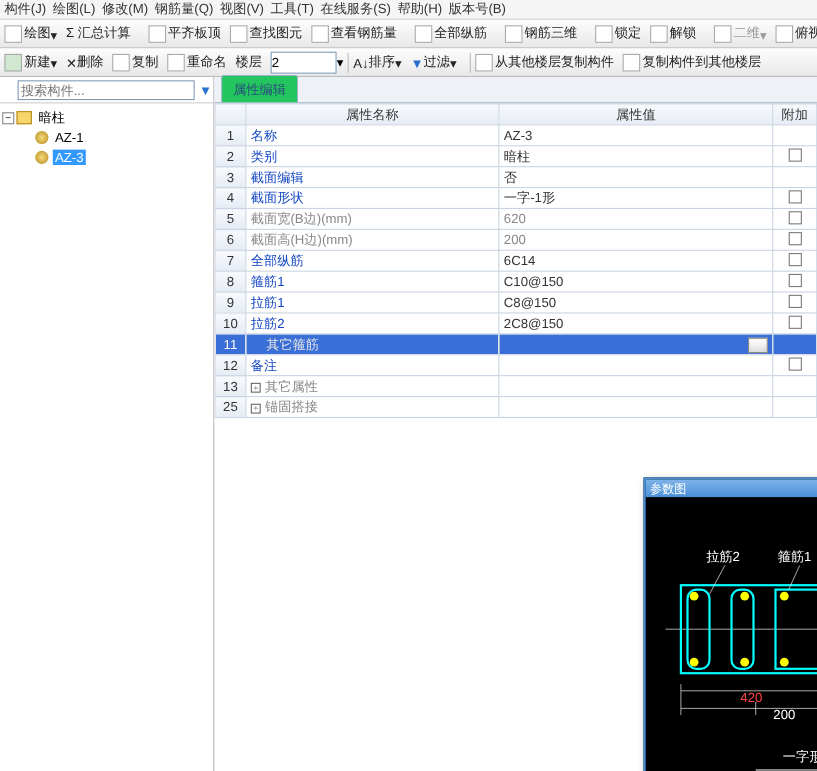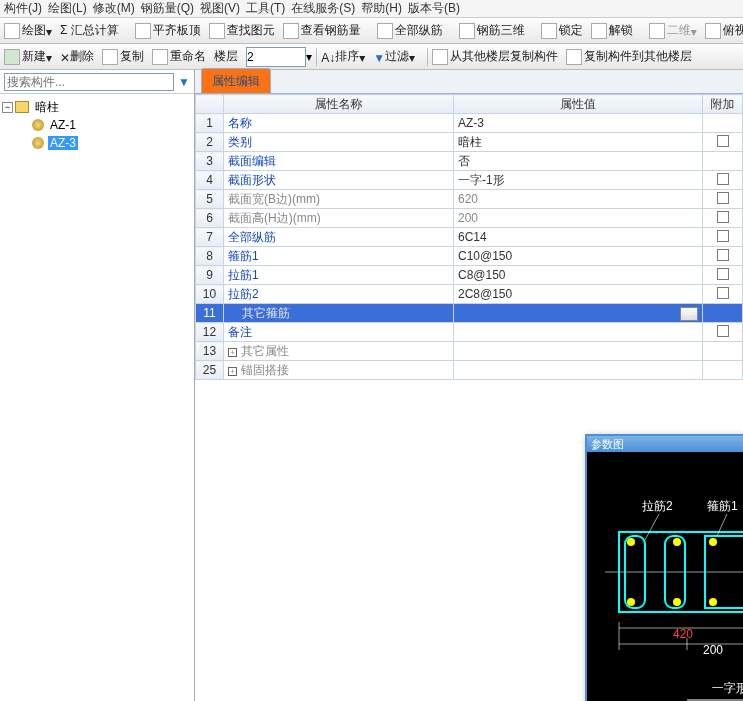--- a/index.html
+++ b/index.html
@@ -6,33 +6,33 @@
 body{background:#f0f0f0;overflow:hidden;width:743px;height:701px}
 .menubar{height:18px;background:#f5f5f5;border-bottom:1px solid #ccc;display:flex;align-items:center;padding:0 4px;color:#333;overflow:hidden;white-space:nowrap}
 .menubar span{margin-right:6px;cursor:pointer}
 .toolbar{height:26px;background:linear-gradient(#fdfdfd,#e8e8e8);border-bottom:1px solid #bcbcbc;display:flex;align-items:center;padding:0 4px;overflow:hidden;white-space:nowrap}
 .toolbar .tbtn{display:flex;align-items:flex-end;margin-right:8px;cursor:pointer;color:#222}
 .toolbar .ico{width:16px;height:16px;margin-right:2px;display:inline-block;border:1px solid #aaa;background:#fff}
 .toolbar .sep{width:1px;height:18px;background:#bbb;margin:0 4px}
 .toolbar select,.toolbar input{height:20px;border:1px solid #7f9db9;font-size:12px}
 .main{display:flex;height:657px}
 .treepane{width:195px;border-right:1px solid #aaa;background:#fff;display:flex;flex-direction:column}
-.treesearch{height:24px;border-bottom:1px solid #ccc;display:flex;align-items:center;padding:0 4px}
+.treesearch{height:24px;border-bottom:1px solid #ccc;display:flex;align-items:center;padding:0 16px}
 .treesearch input{flex:1;border:1px solid #7f9db9;height:18px;padding:0 2px;color:#888}
 .tree{flex:1;padding:4px 2px;overflow:auto}
 .tree .node{display:flex;align-items:center;height:18px;cursor:pointer}
 .tree .indent{display:inline-block}
 .tree .expander{width:11px;height:11px;border:1px solid #888;display:inline-flex;align-items:center;justify-content:center;font-size:9px;line-height:9px;margin-right:2px;background:#fff}
 .tree .folder{width:14px;height:12px;background:#f7d56b;border:1px solid #b58a1f;margin-right:4px}
 .tree .gear{width:12px;height:12px;border-radius:50%;background:radial-gradient(#f5d97a,#b58a1f);margin-right:4px}
 .tree .label{padding:0 2px}
 .tree .sel{background:#3399ff;color:#fff}
 .proppane{flex:1;background:#fff;display:flex;flex-direction:column;position:relative}
 .tabstrip{height:24px;border-bottom:1px solid #9db0c7;display:flex;align-items:flex-end;padding-left:6px;background:#eef2f7}
-.tab{height:22px;padding:12px 10px;border:1px solid #9db0c7;border-bottom:none;background:#f97316;display:flex;align-items:center;color:#2a4d7b;border-radius:3px 3px 0 0}
+.tab{height:22px;padding:12px 10px;border:1px solid #9db0c7;border-bottom:none;background:#22c55e;display:flex;align-items:center;color:#2a4d7b;border-radius:3px 3px 0 0}
 .grid{flex:1;overflow:auto;position:relative}
 table{border-collapse:collapse;width:100%;table-layout:fixed}
 th,td{border:1px solid #c9d4e2;height:19px;padding:0 4px;overflow:hidden;white-space:nowrap}
 th{background:linear-gradient(#f7f9fc,#e6ecf5);color:#333;font-weight:normal;text-align:center}
 td.rownum{background:linear-gradient(#f7f9fc,#e6ecf5);text-align:center;color:#333;width:28px}
 td.name{color:#1346c4;width:230px}
 td.name.gray{color:#888}
 td.val{color:#333}
 td.val.gray{color:#888}
 td.extra{width:40px;text-align:center}

